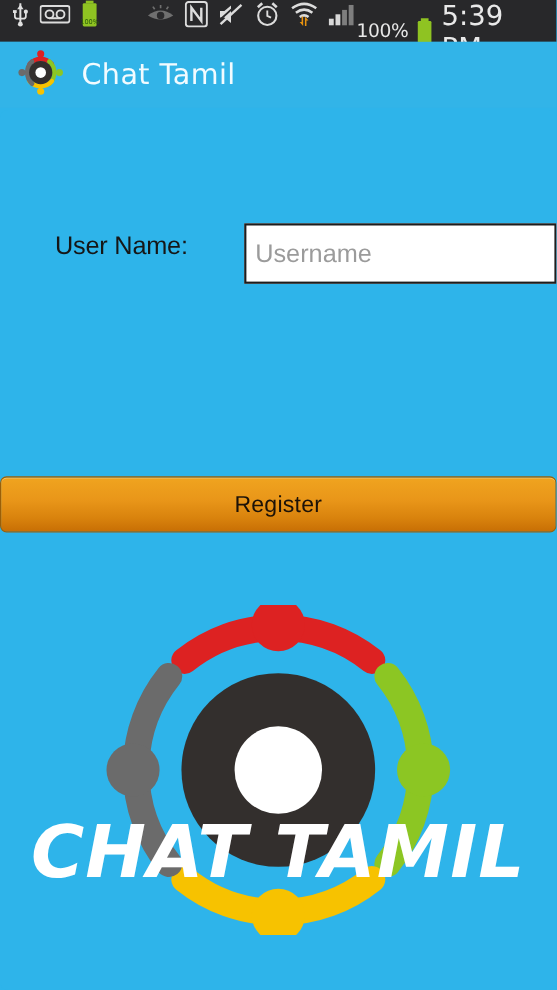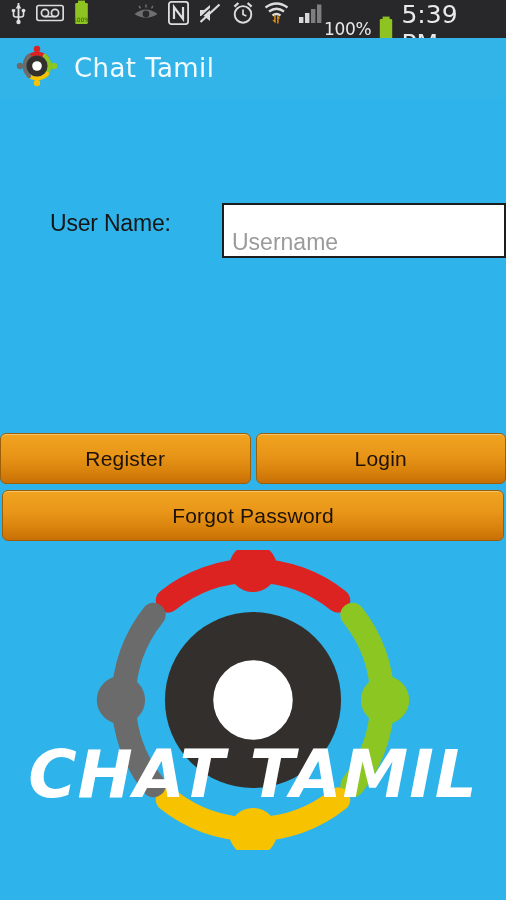--- a/index.html
+++ b/index.html
@@ -50,21 +50,21 @@
   .field-row { position:relative; height:57px; margin-bottom:2px; }
   .flabel {
     position:absolute; left:2px; top:12px; width:210px;
     color:#161616; font-size:23px; letter-spacing:-0.2px;
     font-family:"Liberation Sans", sans-serif;
     margin-left:48px;
   }
   .finput {
     position:absolute; left:222px; top:5px; width:284px; height:55px;
     background:#ffffff; border:2px solid #1d1d1d;
-    display:flex; align-items:flex-end; padding-left:8px;
+    display:flex; align-items:center; padding-left:8px;
   }
   .finput span { color:#9b9b9b; font-size:23px; font-family:"Liberation Sans", sans-serif; }
 
   
   .btnrow { position:absolute; top:333px; left:0; width:506px; display:flex; gap:5px; }
   .btn {
     height:51px; border:1px solid #9a5f08; border-radius:6px;
     background:linear-gradient(to bottom,#f0a41f 0%, #e99619 42%, #d9830d 75%, #c86f05 100%);
     display:flex; align-items:center; justify-content:center;
     color:#1c1208; font-size:21px; letter-spacing:0.2px;
@@ -211,23 +211,21 @@
         <div class="flabel">User Name:</div>
         <div class="finput">
           <span>Username</span>
         </div>
       </div>
 
     </div>
 
     <div class="btnrow">
       <div class="btn btn-half">Register</div>
-      <div class="btn btn-half">Login</div>
-    </div>
-    <div class="btn btn-full">Forgot Password</div>
+    </div>
 
     <div class="logo-wrap">
       <svg width="506" height="300" viewBox="0 0 506 300">
         <g transform="translate(253,150) scale(1.42)">
           <path d="M-60 -70 A96 96 0 0 1 60 -70" stroke="#dd2222" stroke-width="17" fill="none" stroke-linecap="round"></path>
           <circle cx="0" cy="-93" r="17" fill="#dd2222"></circle>
           <path d="M70 -60 A96 96 0 0 1 70 60" stroke="#8cc623" stroke-width="17" fill="none" stroke-linecap="round"></path>
           <circle cx="93" cy="0" r="17" fill="#8cc623"></circle>
           <path d="M60 70 A96 96 0 0 1 -60 70" stroke="#f7c200" stroke-width="17" fill="none" stroke-linecap="round"></path>
           <circle cx="0" cy="93" r="17" fill="#f7c200"></circle>

